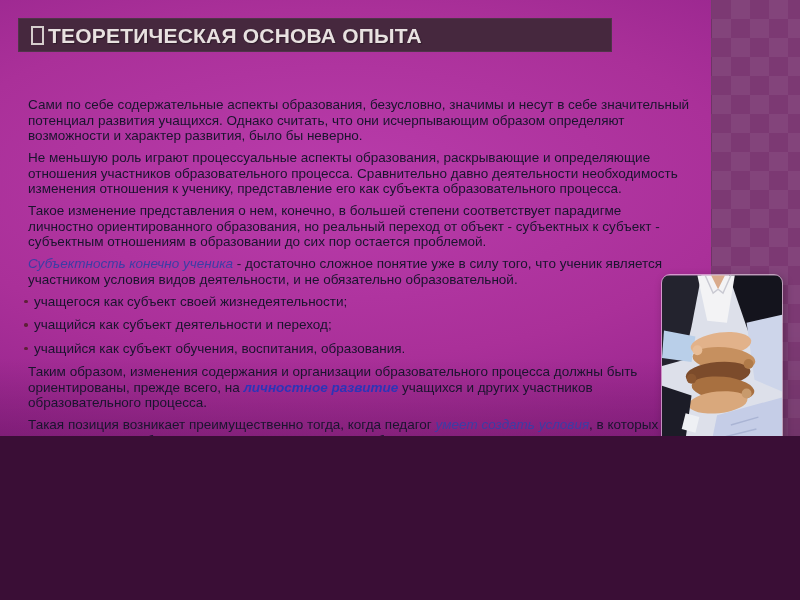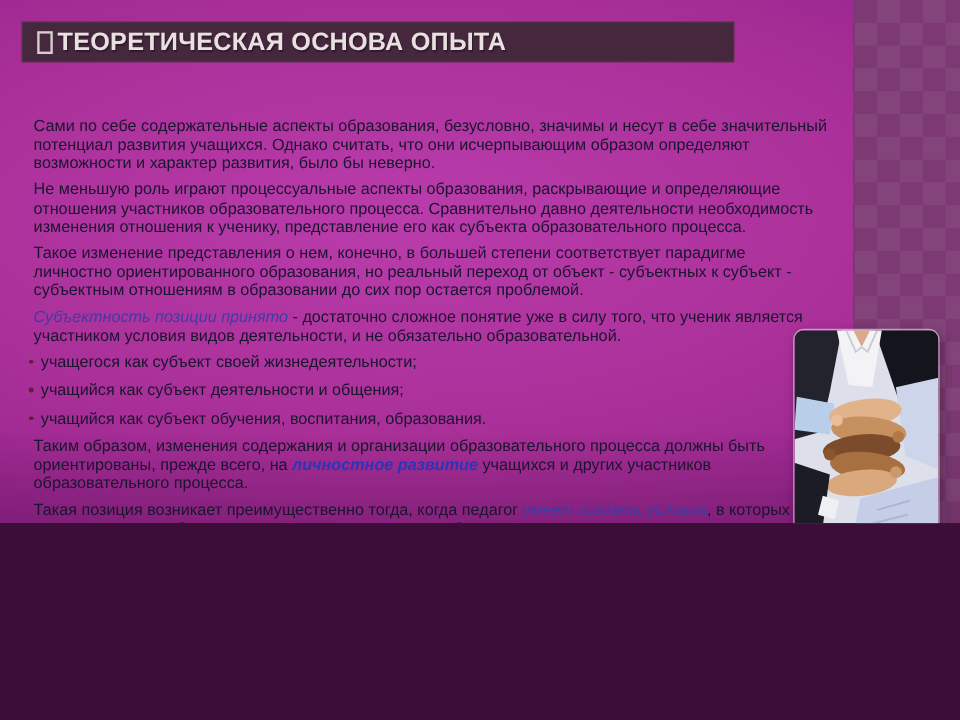--- a/index.html
+++ b/index.html
@@ -77,23 +77,23 @@
 
   <div class="title-bar">
     <span class="title-marker"></span>
     <span class="title-text">ТЕОРЕТИЧЕСКАЯ ОСНОВА ОПЫТА</span>
   </div>
 
   <div class="content">
       <div class="para"><span class="seg-normal">Сами по себе содержательные аспекты образования, безусловно, значимы и несут в себе значительный потенциал развития учащихся. Однако считать, что они исчерпывающим образом определяют возможности и характер развития, было бы неверно.</span></div>
       <div class="para"><span class="seg-normal">Не меньшую роль играют процессуальные аспекты образования, раскрывающие и определяющие отношения участников образовательного процесса. Сравнительно давно деятельности необходимость изменения отношения к ученику, представление его как субъекта образовательного процесса.</span></div>
       <div class="para"><span class="seg-normal">Такое изменение представления о нем, конечно, в большей степени соответствует парадигме личностно ориентированного образования, но реальный переход от объект - субъектных к субъект - субъектным отношениям в образовании до сих пор остается проблемой.</span></div>
-      <div class="para"><span class="seg-accent">Субъектность позиции принято</span><span class="seg-normal"> - достаточно сложное понятие уже в силу того, что ученик является участником условия видов деятельности, и не обязательно образовательной.</span></div>
+      <div class="para"><span class="seg-accent">Субъектность конечно ученика</span><span class="seg-normal"> - достаточно сложное понятие уже в силу того, что ученик является участником условия видов деятельности, и не обязательно образовательной.</span></div>
       <div class="para bullet"><span class="seg-normal">учащегося как субъект своей жизнедеятельности;</span></div>
-      <div class="para bullet"><span class="seg-normal">учащийся как субъект деятельности и общения;</span></div>
+      <div class="para bullet"><span class="seg-normal">учащийся как субъект деятельности и переход;</span></div>
       <div class="para bullet"><span class="seg-normal">учащийся как субъект обучения, воспитания, образования.</span></div>
       <div class="para"><span class="seg-normal">Таким образом, изменения содержания и организации образовательного процесса должны быть ориентированы, прежде всего, на </span><span class="seg-accent-strong">личностное развитие</span><span class="seg-normal"> учащихся и других участников образовательного процесса.</span></div>
       <div class="para"><span class="seg-normal">Такая позиция возникает преимущественно тогда, когда педагог </span><span class="seg-accent">умеет создать условия</span><span class="seg-normal">, в которых проявляется потребность и готовность ученика к самообразованию и самовоспитанию.</span></div>
     </div>
 
   <div class="photo">
     <svg viewBox="0 0 122 181" xmlns="http://www.w3.org/2000/svg">
       <rect width="122" height="181" fill="#dde0ea"></rect>
       <path d="M0 0 L40 0 L30 52 L22 86 L0 92 Z" fill="#23232e"></path>
       <path d="M68 0 L122 0 L122 62 L88 58 Z" fill="#14141d"></path>

